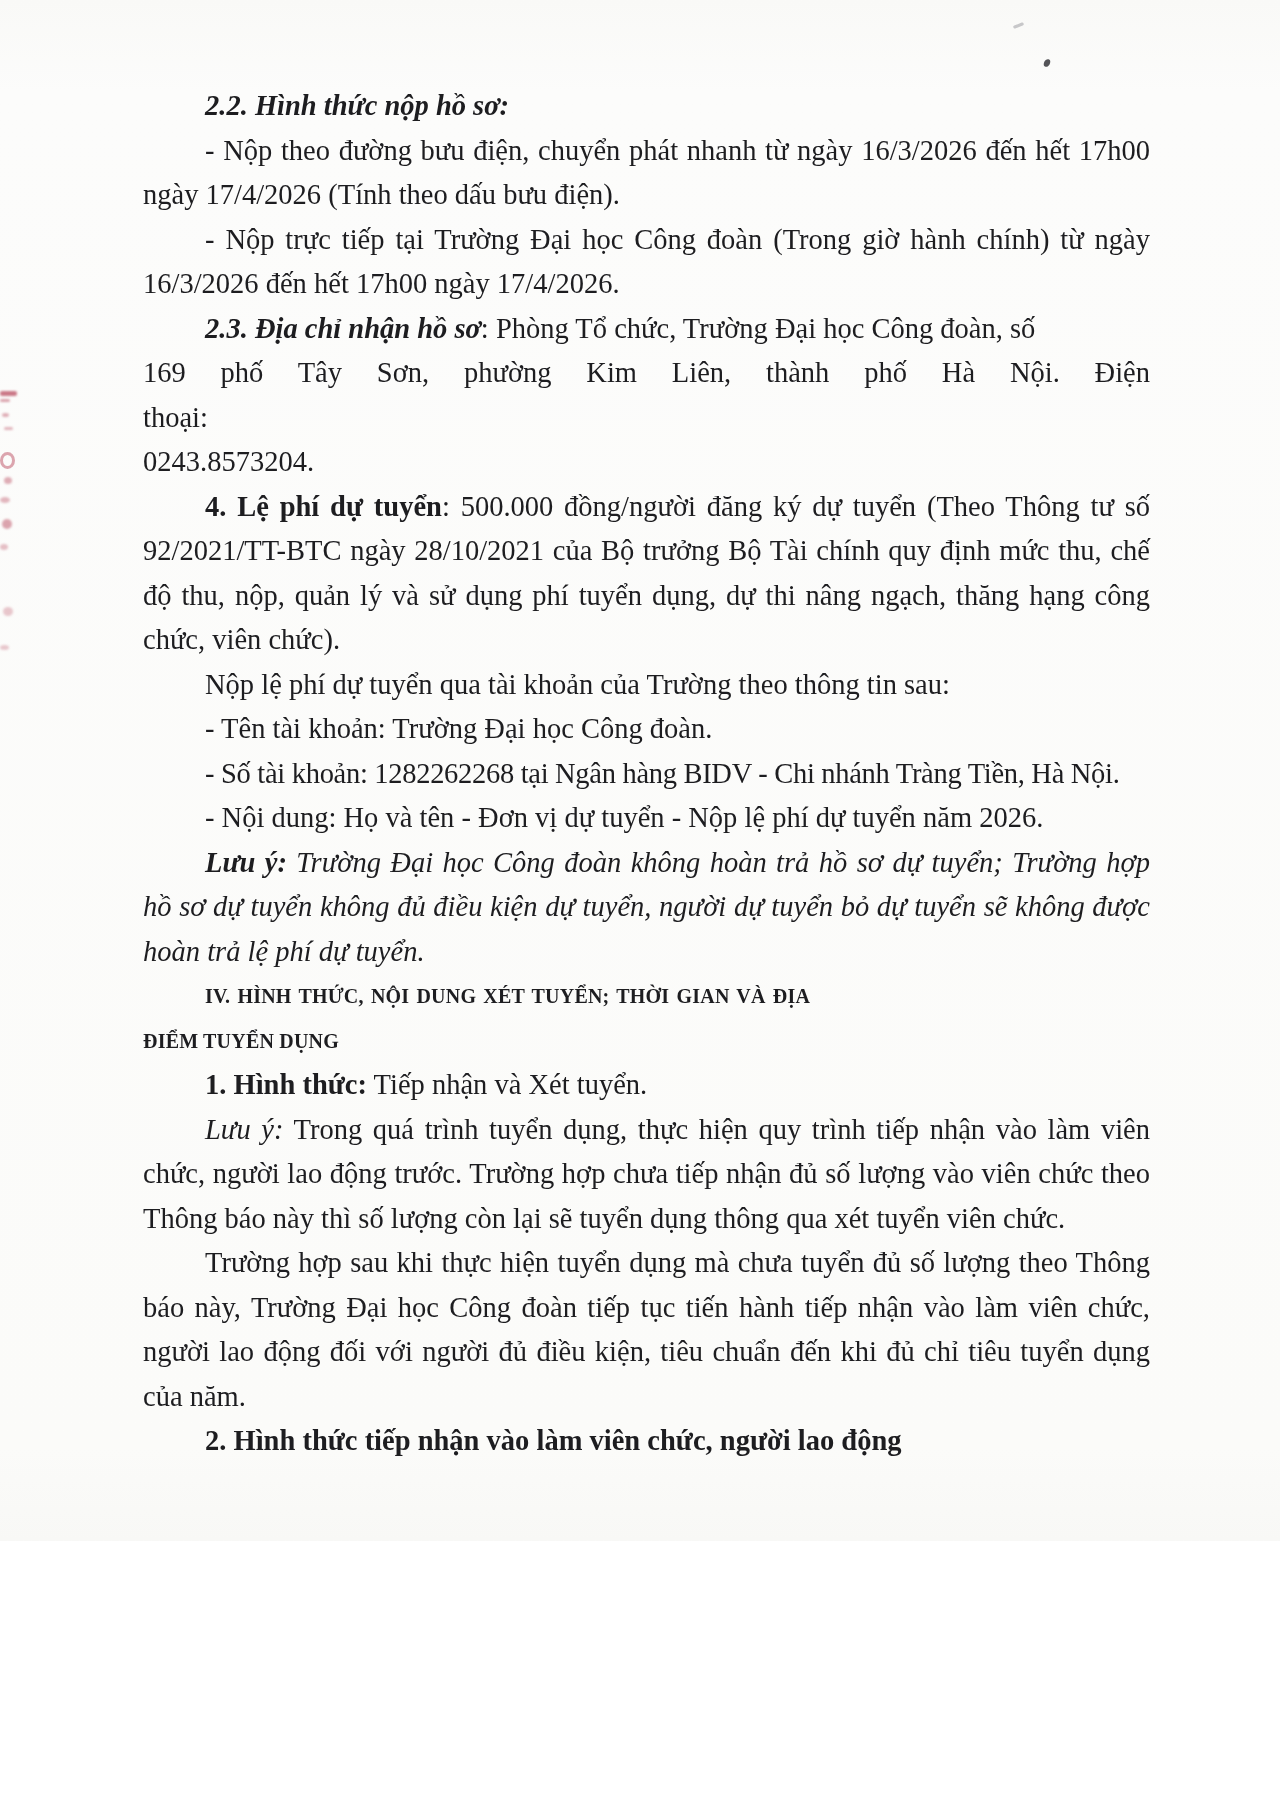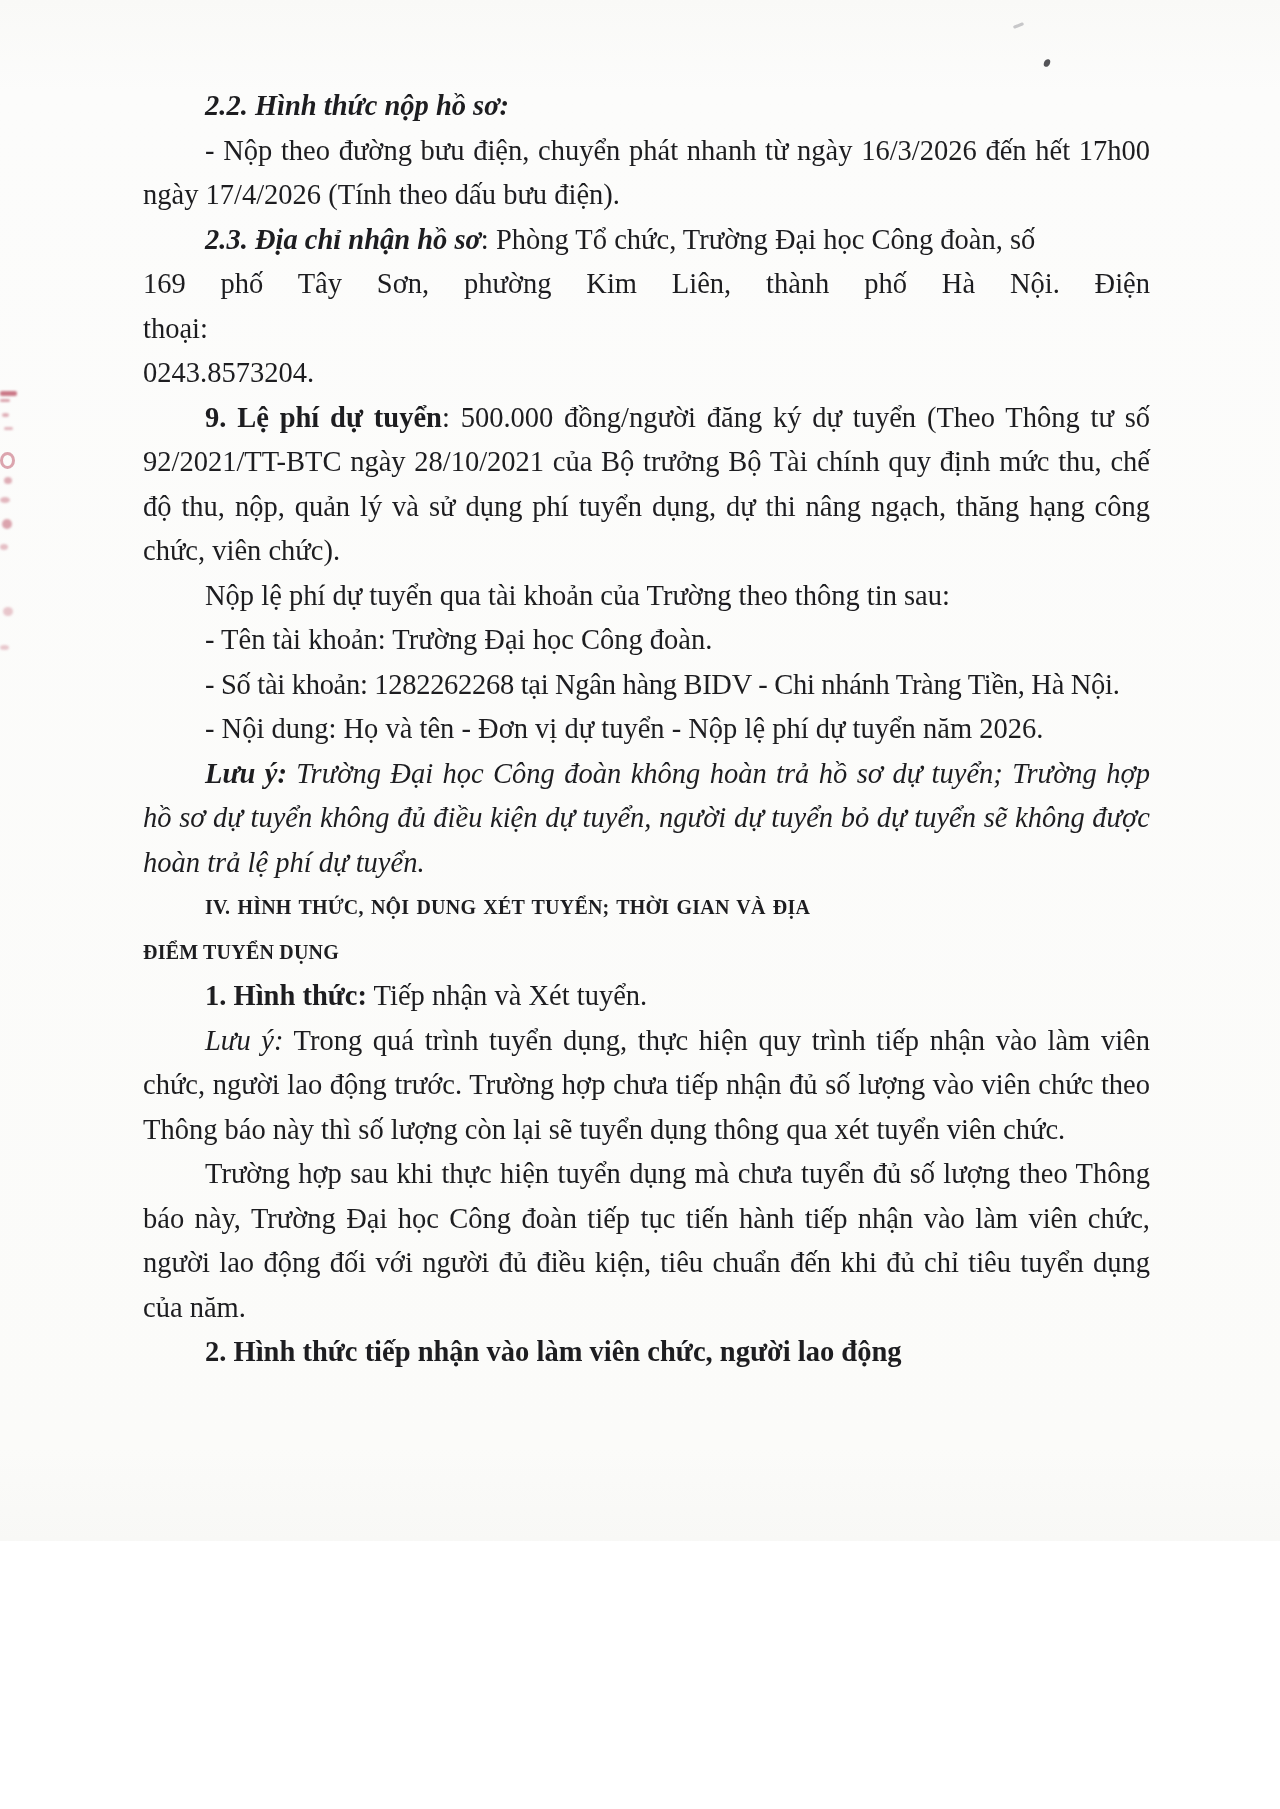--- a/index.html
+++ b/index.html
@@ -63,24 +63,25 @@
 <body>
 
 <div class="page">
 
   <div class="content">
 
     <p class="bi">2.2. Hình thức nộp hồ sơ:</p>
 
     <p>- Nộp theo đường bưu điện, chuyển phát nhanh từ ngày 16/3/2026 đến hết 17h00 ngày 17/4/2026 (Tính theo dấu bưu điện).</p>
 
+    <p>- Nộp trực tiếp tại Trường Đại học Công đoàn (Trong giờ hành chính) từ ngày 16/3/2026 đến hết 17h00 ngày 17/4/2026.</p>
 
     <p><span class="bi">2.3. Địa chỉ nhận hồ sơ</span><span>: Phòng Tổ chức, Trường Đại học Công đoàn, số</span><br><span class="stretch2">169 phố Tây Sơn, phường Kim Liên, thành phố Hà Nội. Điện thoại:</span><br><span>0243.8573204.</span></p>
 
-    <p><span class="b">9. Lệ phí dự tuyển</span><span>: 500.000 đồng/người đăng ký dự tuyển (Theo Thông tư số 92/2021/TT-BTC ngày 28/10/2021 của Bộ trưởng Bộ Tài chính quy định mức thu, chế độ thu, nộp, quản lý và sử dụng phí tuyển dụng, dự thi nâng ngạch, thăng hạng công chức, viên chức).</span></p>
+    <p><span class="b">4. Lệ phí dự tuyển</span><span>: 500.000 đồng/người đăng ký dự tuyển (Theo Thông tư số 92/2021/TT-BTC ngày 28/10/2021 của Bộ trưởng Bộ Tài chính quy định mức thu, chế độ thu, nộp, quản lý và sử dụng phí tuyển dụng, dự thi nâng ngạch, thăng hạng công chức, viên chức).</span></p>
 
     <p>Nộp lệ phí dự tuyển qua tài khoản của Trường theo thông tin sau:</p>
 
     <p>- Tên tài khoản: Trường Đại học Công đoàn.</p>
 
     <p class="nowrap tight">- Số tài khoản: 1282262268 tại Ngân hàng BIDV - Chi nhánh Tràng Tiền, Hà Nội.</p>
 
     <p class="nowrap">- Nội dung: Họ và tên - Đơn vị dự tuyển - Nộp lệ phí dự tuyển năm 2026.</p>
 
     <p class="i"><span class="bi">Lưu ý:</span><span> Trường Đại học Công đoàn không hoàn trả hồ sơ dự tuyển; Trường hợp hồ sơ dự tuyển không đủ điều kiện dự tuyển, người dự tuyển bỏ dự tuyển sẽ không được hoàn trả lệ phí dự tuyển.</span></p>

